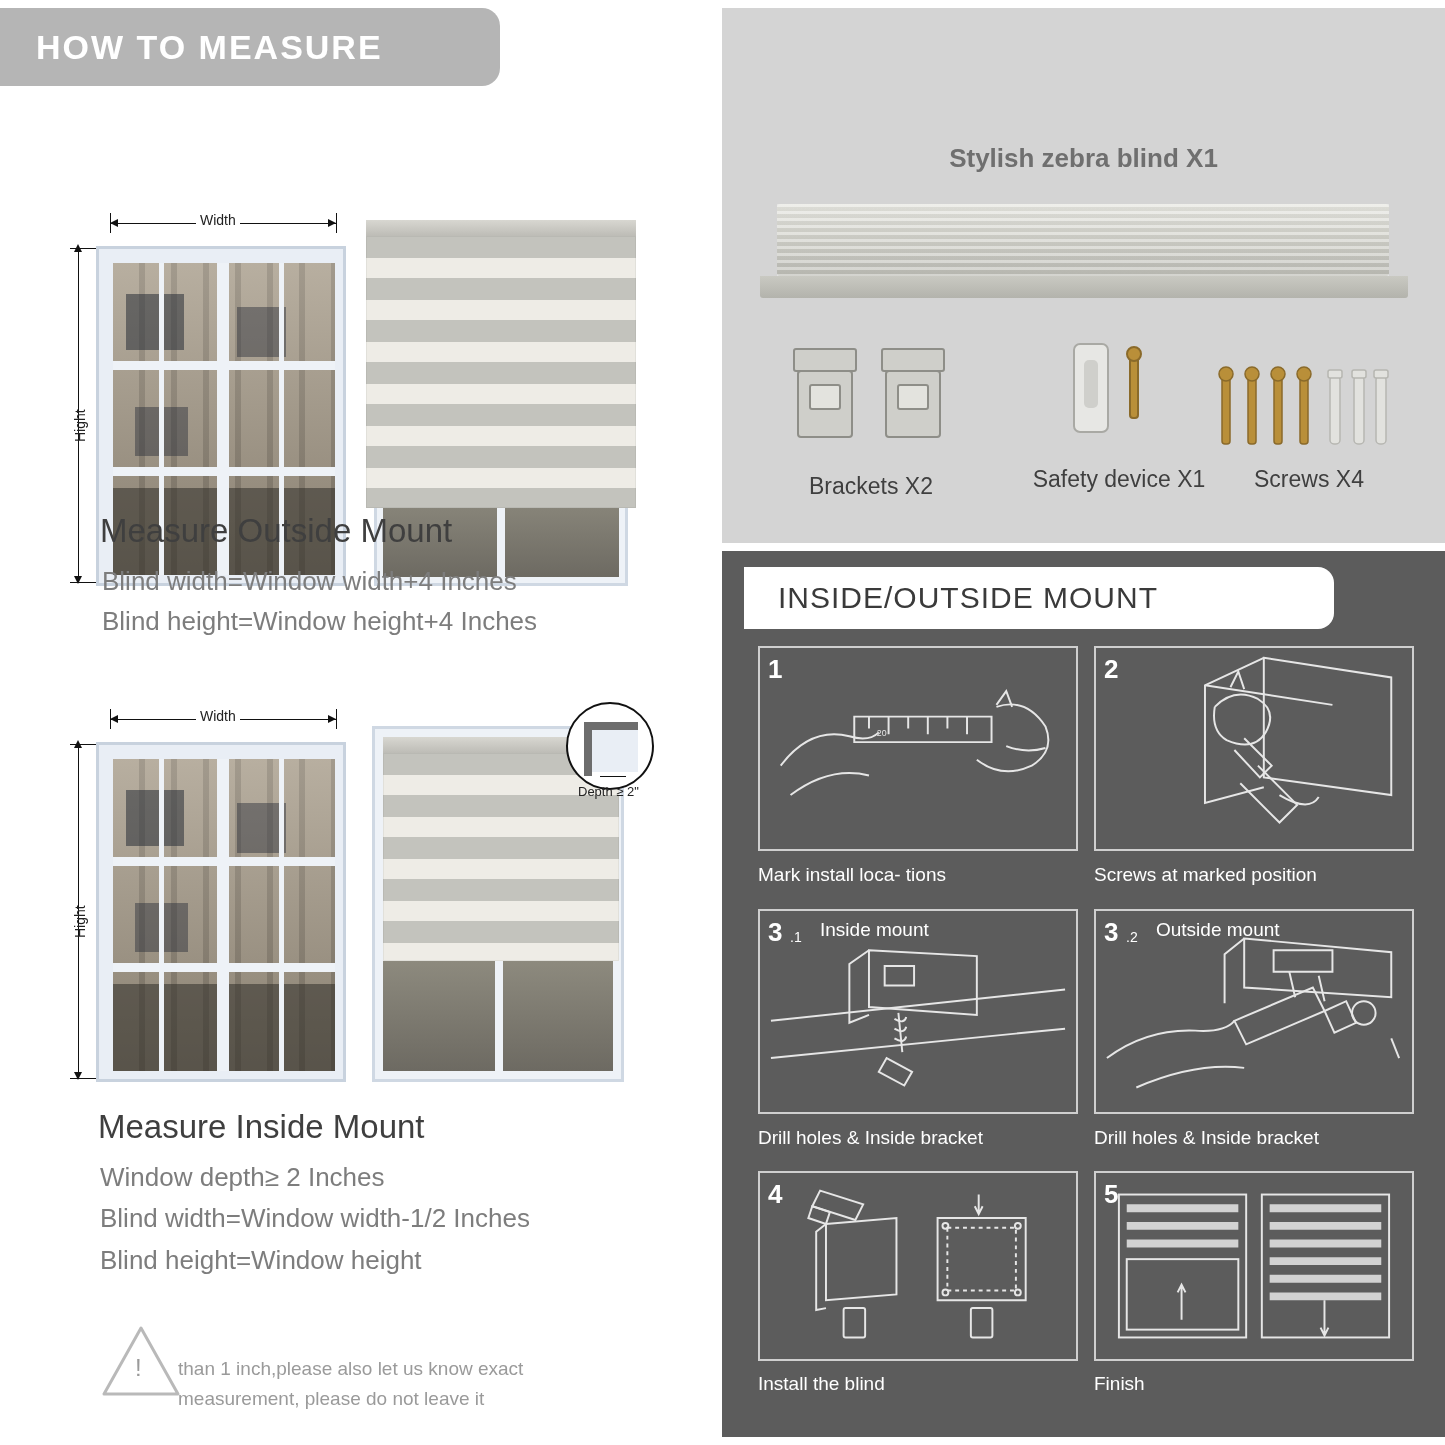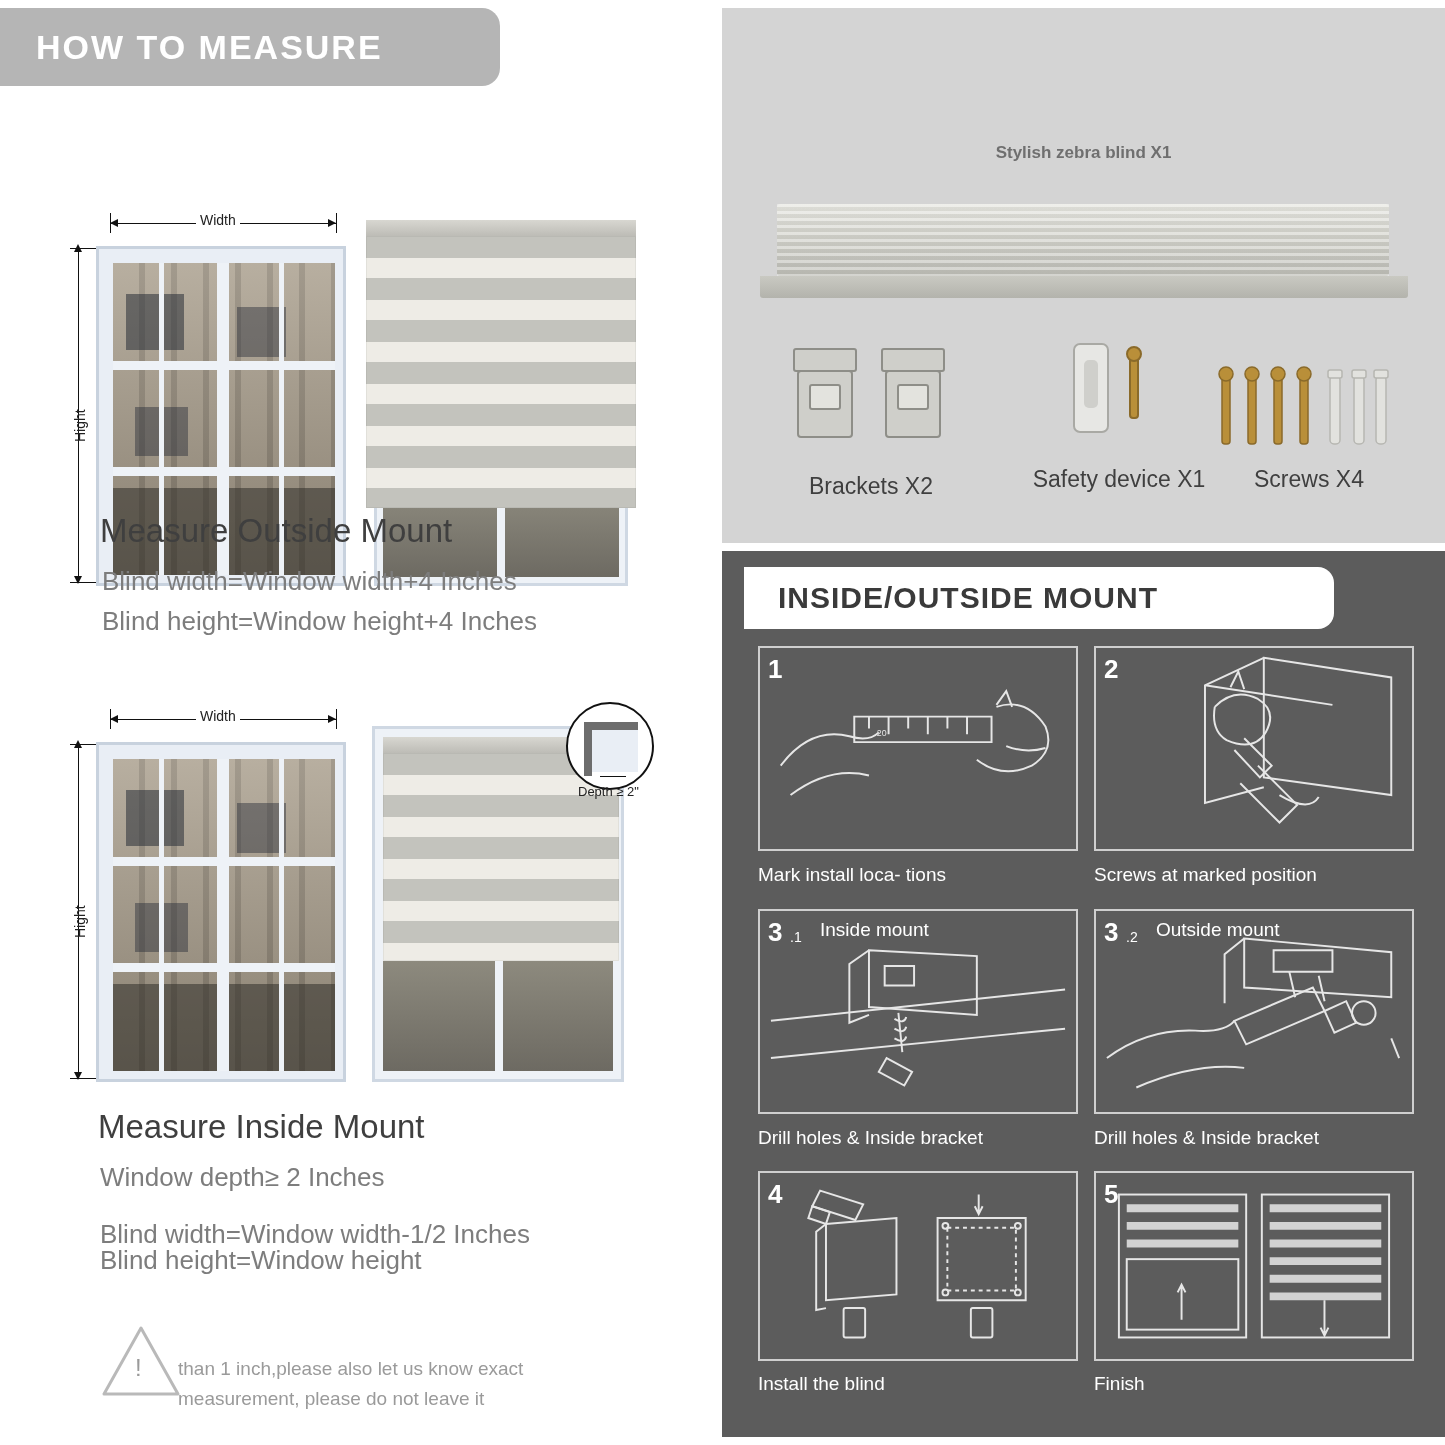--- a/index.html
+++ b/index.html
@@ -54,31 +54,31 @@
   .depth-label{position:absolute;font-size:13px;color:#222;}
 
   .warn{position:absolute;}
   .warn-text{position:absolute;font-size:19px;color:#9a9a9a;line-height:29px;}
 
   
   .right-col{position:absolute;left:722px;top:0;width:723px;height:1445px;}
   .incl-panel{position:absolute;left:0;top:8px;width:723px;height:535px;background:#d4d4d4;}
   .incl-tab{position:absolute;left:22px;top:18px;width:492px;height:68px;background:#ffffff;border-radius:0 16px 16px 0;}
   .incl-tab span{position:absolute;left:34px;top:50%;transform:translateY(-50%);font-size:33px;font-weight:bold;letter-spacing:2px;color:#d8d8d8;}
-  .incl-title{position:absolute;width:100%;text-align:center;font-size:17px;font-weight:bold;color:#6f6f6f;}
+  .incl-title{position:absolute;width:100%;text-align:center;font-size:26px;font-weight:bold;color:#6f6f6f;}
 
   .blindbar{position:absolute;left:55px;top:196px;width:612px;height:72px;
     background:linear-gradient(180deg,#e6e6e0 0%,#d2d2cb 45%,#bdbdb6 100%);border-radius:3px;}
   .blindbar-bot{position:absolute;left:38px;top:268px;width:648px;height:22px;background:linear-gradient(180deg,#c9c9c2,#b3b3ac);border-radius:0 0 3px 3px;}
 
   .part-cap{position:absolute;font-size:23px;color:#3f3f3f;text-align:center;}
 
   .mount-panel{position:absolute;left:0;top:551px;width:723px;height:886px;background:#5c5c5c;}
   .mount-tab{position:absolute;left:22px;top:16px;width:590px;height:62px;background:#ffffff;border-radius:0 16px 16px 0;}
-  .mount-tab span{position:absolute;left:34px;top:50%;transform:translateY(-50%);font-size:30px;font-weight:bold;letter-spacing:1px;color:#3a3a3a;}
+  .mount-tab span{position:absolute;left:34px;top:50%;transform:translateY(-50%);font-size:30px;font-weight:normal;letter-spacing:1px;color:#3a3a3a;}
 
   .step{position:absolute;}
   .step-box{position:absolute;border:2px solid #cfcfcf;box-sizing:border-box;}
   .step-num{position:absolute;left:8px;top:6px;font-size:26px;font-weight:bold;color:#ffffff;}
   .step-sub{position:absolute;font-size:14px;color:#ffffff;}
   .step-inlabel{position:absolute;font-size:19px;color:#ffffff;}
   .step-cap{position:absolute;font-size:19px;color:#ffffff;}
 
   .sketch{position:absolute;left:0;top:0;width:100%;height:100%;}
 </style>
@@ -193,21 +193,21 @@
       <div class="depth-circle" style="left:566px;top:4px;">
         <div style="position:absolute;left:16px;top:18px;width:46px;height:46px;border-left:8px solid #6d6d6d;border-top:8px solid #6d6d6d;"></div>
         <div style="position:absolute;left:24px;top:26px;width:46px;height:42px;background:#e9eef5;"></div>
       </div>
       <div class="arrowline-h" style="left:600px;top:78px;width:26px;"></div>
       <div class="depth-label" style="left:578px;top:86px;">Depth ≥ 2"</div>
     </div>
 
     <div class="h-title" style="left:98px;top:1108px;">Measure Inside Mount</div>
     <div class="h-line" style="left:100px;top:1162px;">Window depth≥ 2 Inches</div>
-    <div class="h-line" style="left:100px;top:1203px;margin-top:16px;">Blind width=Window width-1/2 Inches</div>
+    <div class="h-line" style="left:100px;top:1203px;">Blind width=Window width-1/2 Inches</div>
     <div class="h-line" style="left:100px;top:1245px;">Blind height=Window height</div>
 
     <div class="warn" style="left:100px;top:1318px;width:560px;height:110px;">
       <svg width="82" height="78" viewBox="0 0 82 78" style="position:absolute;left:0;top:4px;">
         <polygon points="41,6 78,72 4,72" fill="none" stroke="#b9b9b9" stroke-width="3" stroke-linejoin="round"></polygon>
       </svg>
       <div style="position:absolute;left:35px;top:36px;font-size:24px;color:#9a9a9a;">!</div>
       <div class="warn-text" style="left:78px;top:36px;">than 1 inch,please also let us know exact</div>
       <div class="warn-text" style="left:78px;top:66px;">measurement, please do not leave it</div>
     </div>

